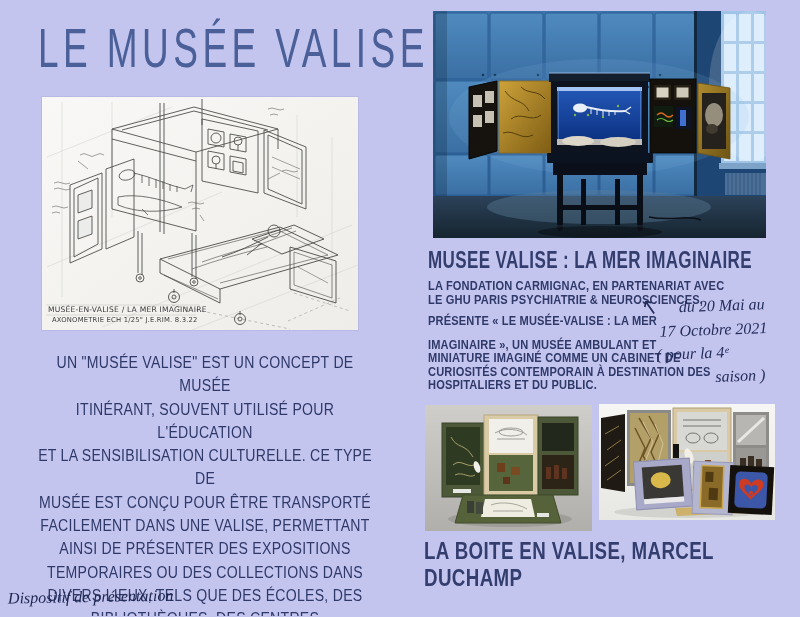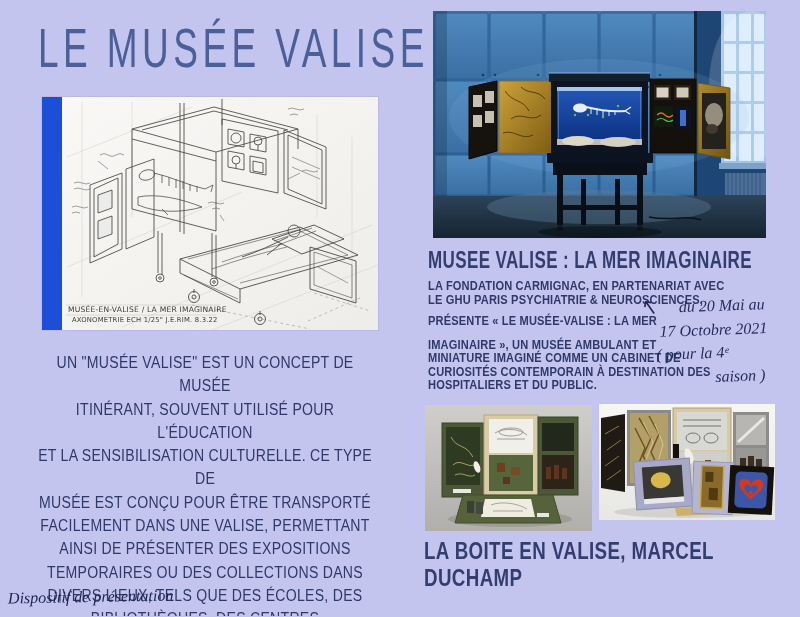--- a/index.html
+++ b/index.html
@@ -8,21 +8,21 @@
     background:#c4c5ef; font-family:"Liberation Sans", sans-serif;
   }
   .title {
     position:absolute; left:38px; top:16px; margin:0;
     font-size:50px; font-weight:normal; color:#4b6098;
     letter-spacing:6px; white-space:nowrap;
     transform:scale(0.74,1.10); transform-origin:0 0;
   }
   .fig { position:absolute; }
   .fig svg { display:block; width:100%; height:100%; }
-  .fig-drawing { left:42px; top:97px; width:316px; height:233px; background:#1d4ed8; box-shadow:0 0 0 1px rgba(60,60,90,0.08);padding-left:20px; }
+  .fig-drawing { left:42px; top:97px; width:316px; height:233px; background:#f0abfc; box-shadow:0 0 0 1px rgba(60,60,90,0.08); }
   .fig-installation { left:433px; top:11px; width:333px; height:227px; }
   .fig-green { left:425px; top:405px; width:167px; height:126px; }
   .fig-open { left:599px; top:404px; width:176px; height:116px; }
   .fig-drawing text { font-family:"DejaVu Sans", sans-serif; fill:#3c3c3c; }
 
   .left-para {
     position:absolute; left:5px; top:351px; width:400px;
     text-align:center; color:#2e3968; font-size:16px; line-height:23.3px;
     letter-spacing:0.3px; transform:scaleX(0.88); transform-origin:50% 0;
   }

